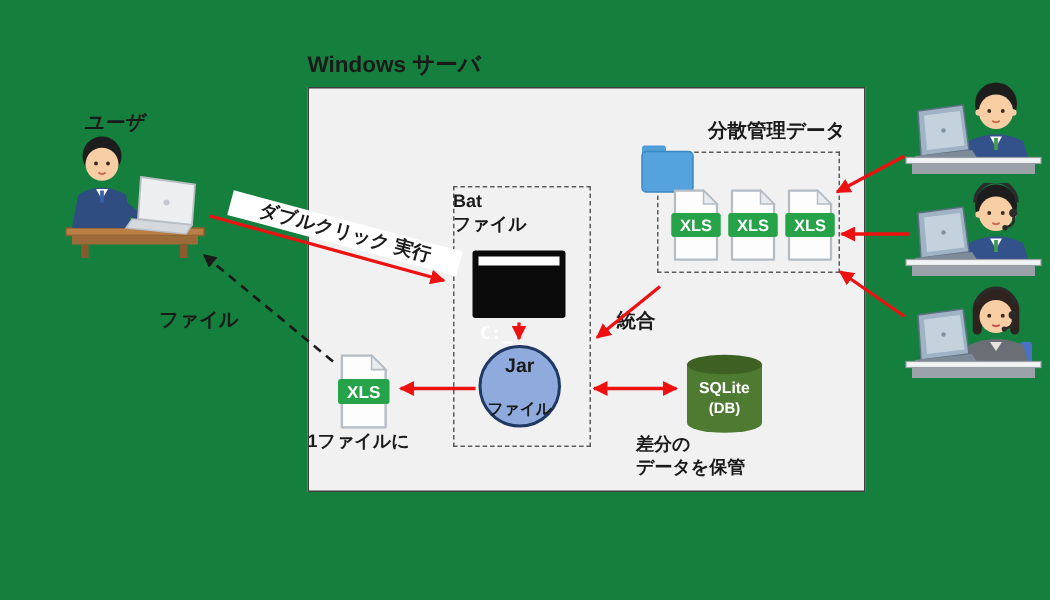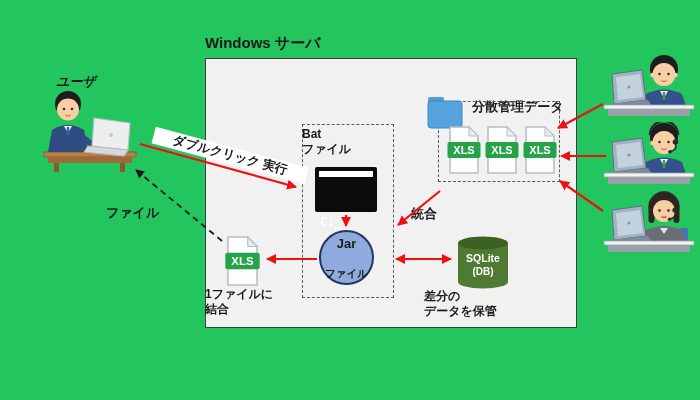--- a/index.html
+++ b/index.html
@@ -1,29 +1,29 @@
 <!DOCTYPE html>
 <html><head>
 <meta charset="utf-8">
 <style>
   html,body{margin:0;padding:0;background:#fff;}
   .stage{
-    position:relative;width:700px;height:400px;background:#22c55e;overflow:hidden;
+    position:relative;width:700px;height:400px;background:#15803d;overflow:hidden;
     font-family:"Liberation Sans","DejaVu Sans",sans-serif;color:#1a1a1a;
   }
   .abs{position:absolute;}
   
   .server-box{left:205px;top:58px;width:372px;height:270px;background:#f1f1f2;border:1.5px solid #3f3f3f;box-sizing:border-box;}
   .server-title{left:205px;top:34px;font-size:15px;font-weight:700;white-space:nowrap;}
   
   .dashed{border:1.6px dashed #5a5a5a;box-sizing:border-box;background:transparent;}
   .bat-box{left:302px;top:124px;width:92px;height:174px;}
   .dist-box{left:438px;top:101px;width:122px;height:81px;}
   
-  .lbl{font-weight:700;white-space:nowrap;margin-top:20px;}
+  .lbl{font-weight:700;white-space:nowrap;}
   .center{text-align:left;}
   .bat-label{left:302px;top:127px;width:92px;font-size:12px;line-height:15px;font-weight:700;}
   .dist-title{left:472px;top:78px;font-size:13px;font-weight:700;}
   .merge-caption{left:205px;top:287px;width:78px;font-size:12px;line-height:15px;font-weight:700;}
   .db-caption{left:424px;top:289px;width:120px;font-size:12px;line-height:15px;font-weight:700;}
   .integration-label{left:411px;top:205px;font-size:13px;font-weight:700;}
   .analysis-label{left:106px;top:204px;font-size:13px;font-weight:700;}
   .user-label{left:48px;top:73px;width:56px;font-size:13px;font-weight:700;text-align:center;font-style:italic;}
   .dblclick-label{
     left:151px;top:147px;width:158px;height:17px;text-align:center;
@@ -115,21 +115,20 @@
   </svg>
 
   <svg class="abs icon-layer" style="left:223px;top:236px;" width="39" height="50" viewBox="0 0 34 48">
     <path d="M3,1 H22 L31,10 V47 H3 Z" fill="#fdfdfd" stroke="#b4bcc4" stroke-width="1.5" stroke-linejoin="round"></path>
     <path d="M22,1 L31,10 H22 Z" fill="#e8ecef" stroke="#b4bcc4" stroke-width="1"></path>
     <rect x="0.5" y="16" width="33" height="16" rx="2" fill="#26a248"></rect>
     <text x="17" y="28" text-anchor="middle" font-size="11" font-weight="bold" fill="#ffffff">XLS</text>
   </svg>
   <div class="abs merge-caption center">
     <div>1ファイルに</div>
-    <div>結合</div>
   </div>
 
   <svg class="abs icon-layer" style="left:455px;top:234px;" width="56" height="58" viewBox="0 0 56 58">
     <path d="M3,9 v39 a25,6.5 0 0 0 50,0 v-39" fill="#4e7b31"></path>
     <ellipse cx="28" cy="9" rx="25" ry="6.5" fill="#3c6123"></ellipse>
     <text x="28" y="28" text-anchor="middle" font-size="10.5" font-weight="bold" fill="#ffffff">SQLite</text>
     <text x="28" y="41" text-anchor="middle" font-size="10" font-weight="bold" fill="#ffffff">(DB)</text>
   </svg>
   <div class="abs db-caption center">
     <div>差分の</div>

